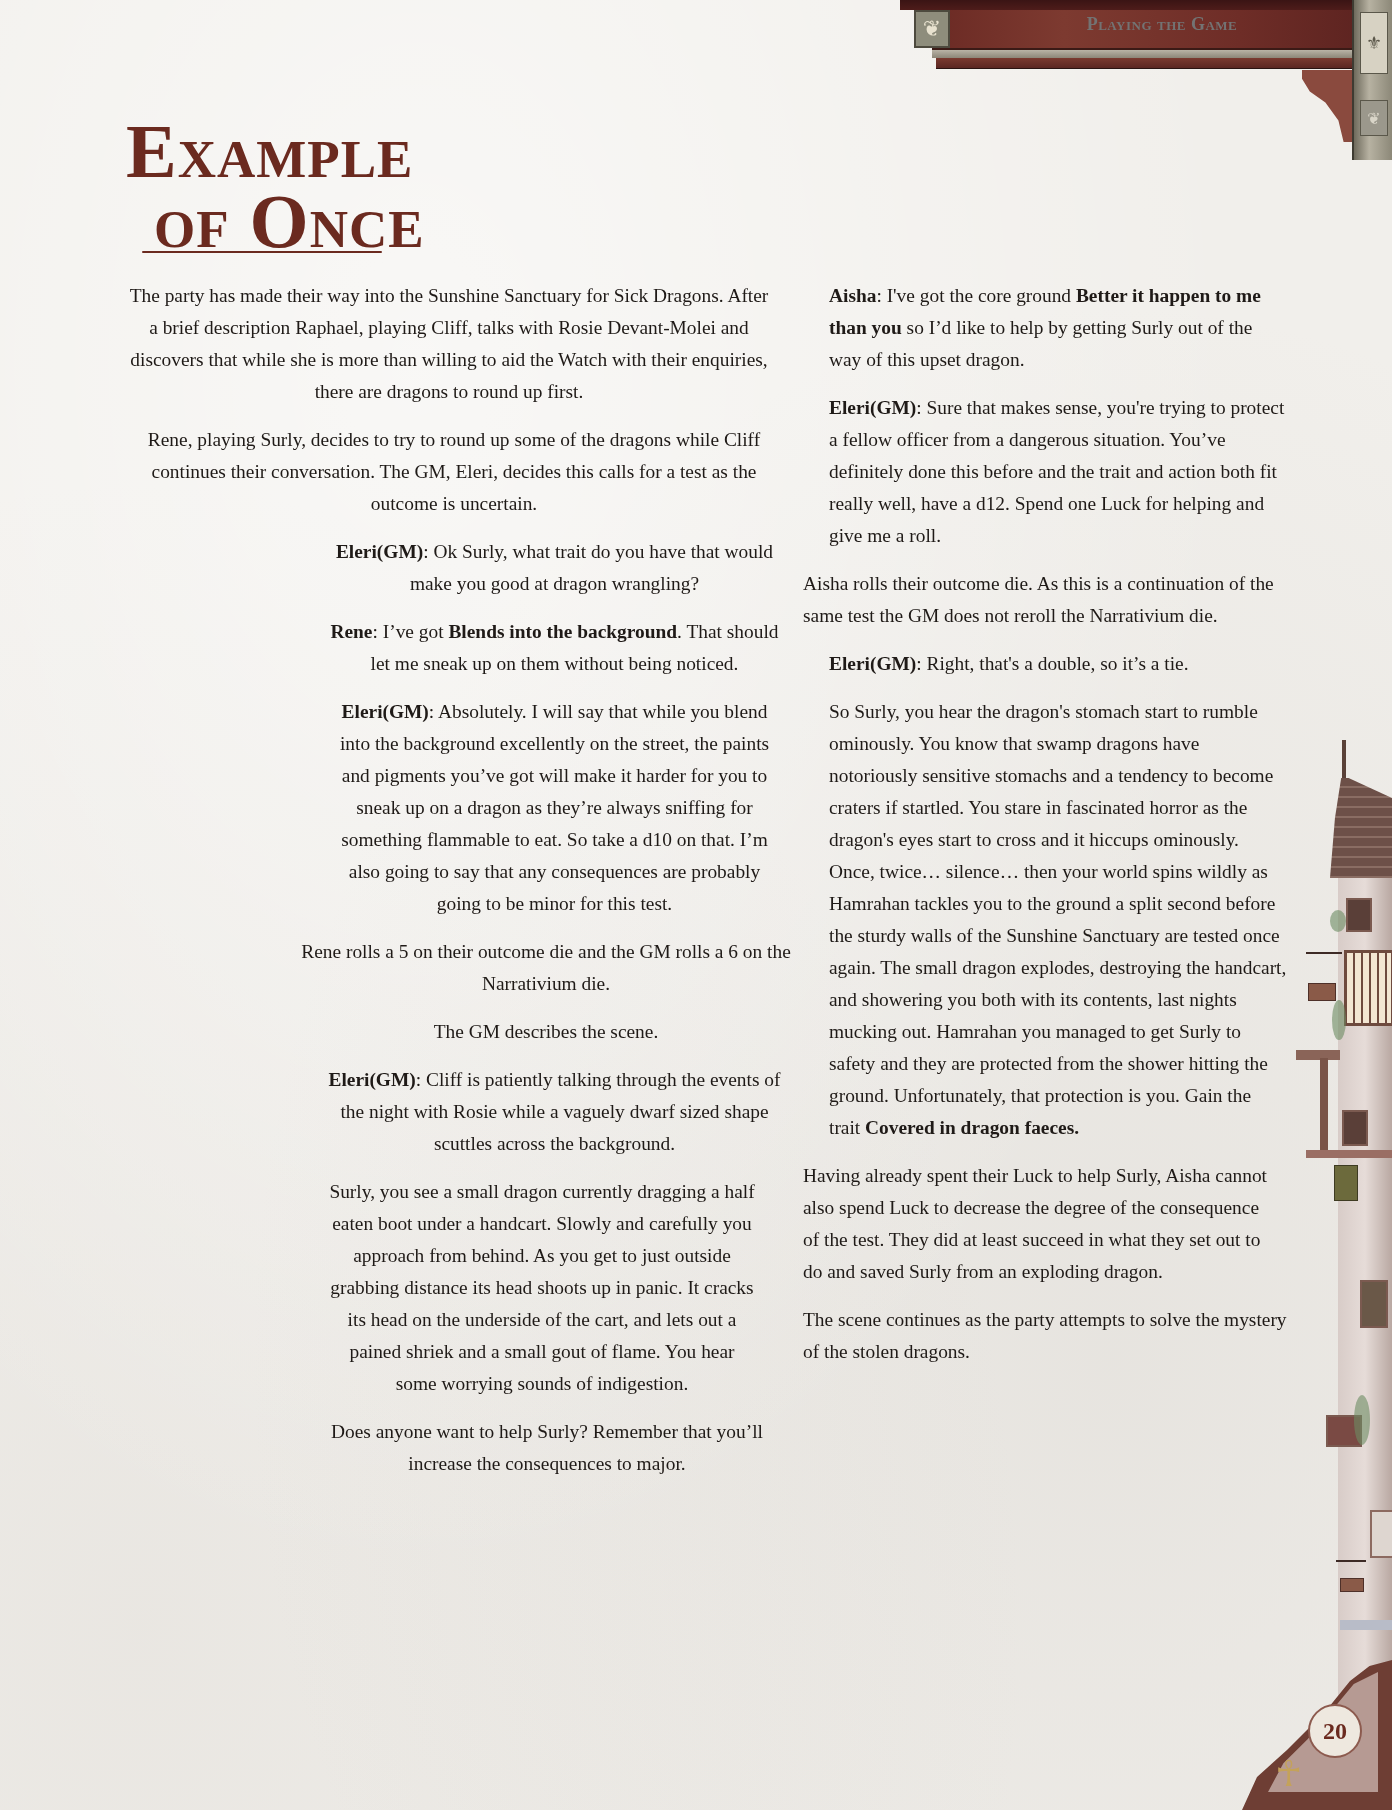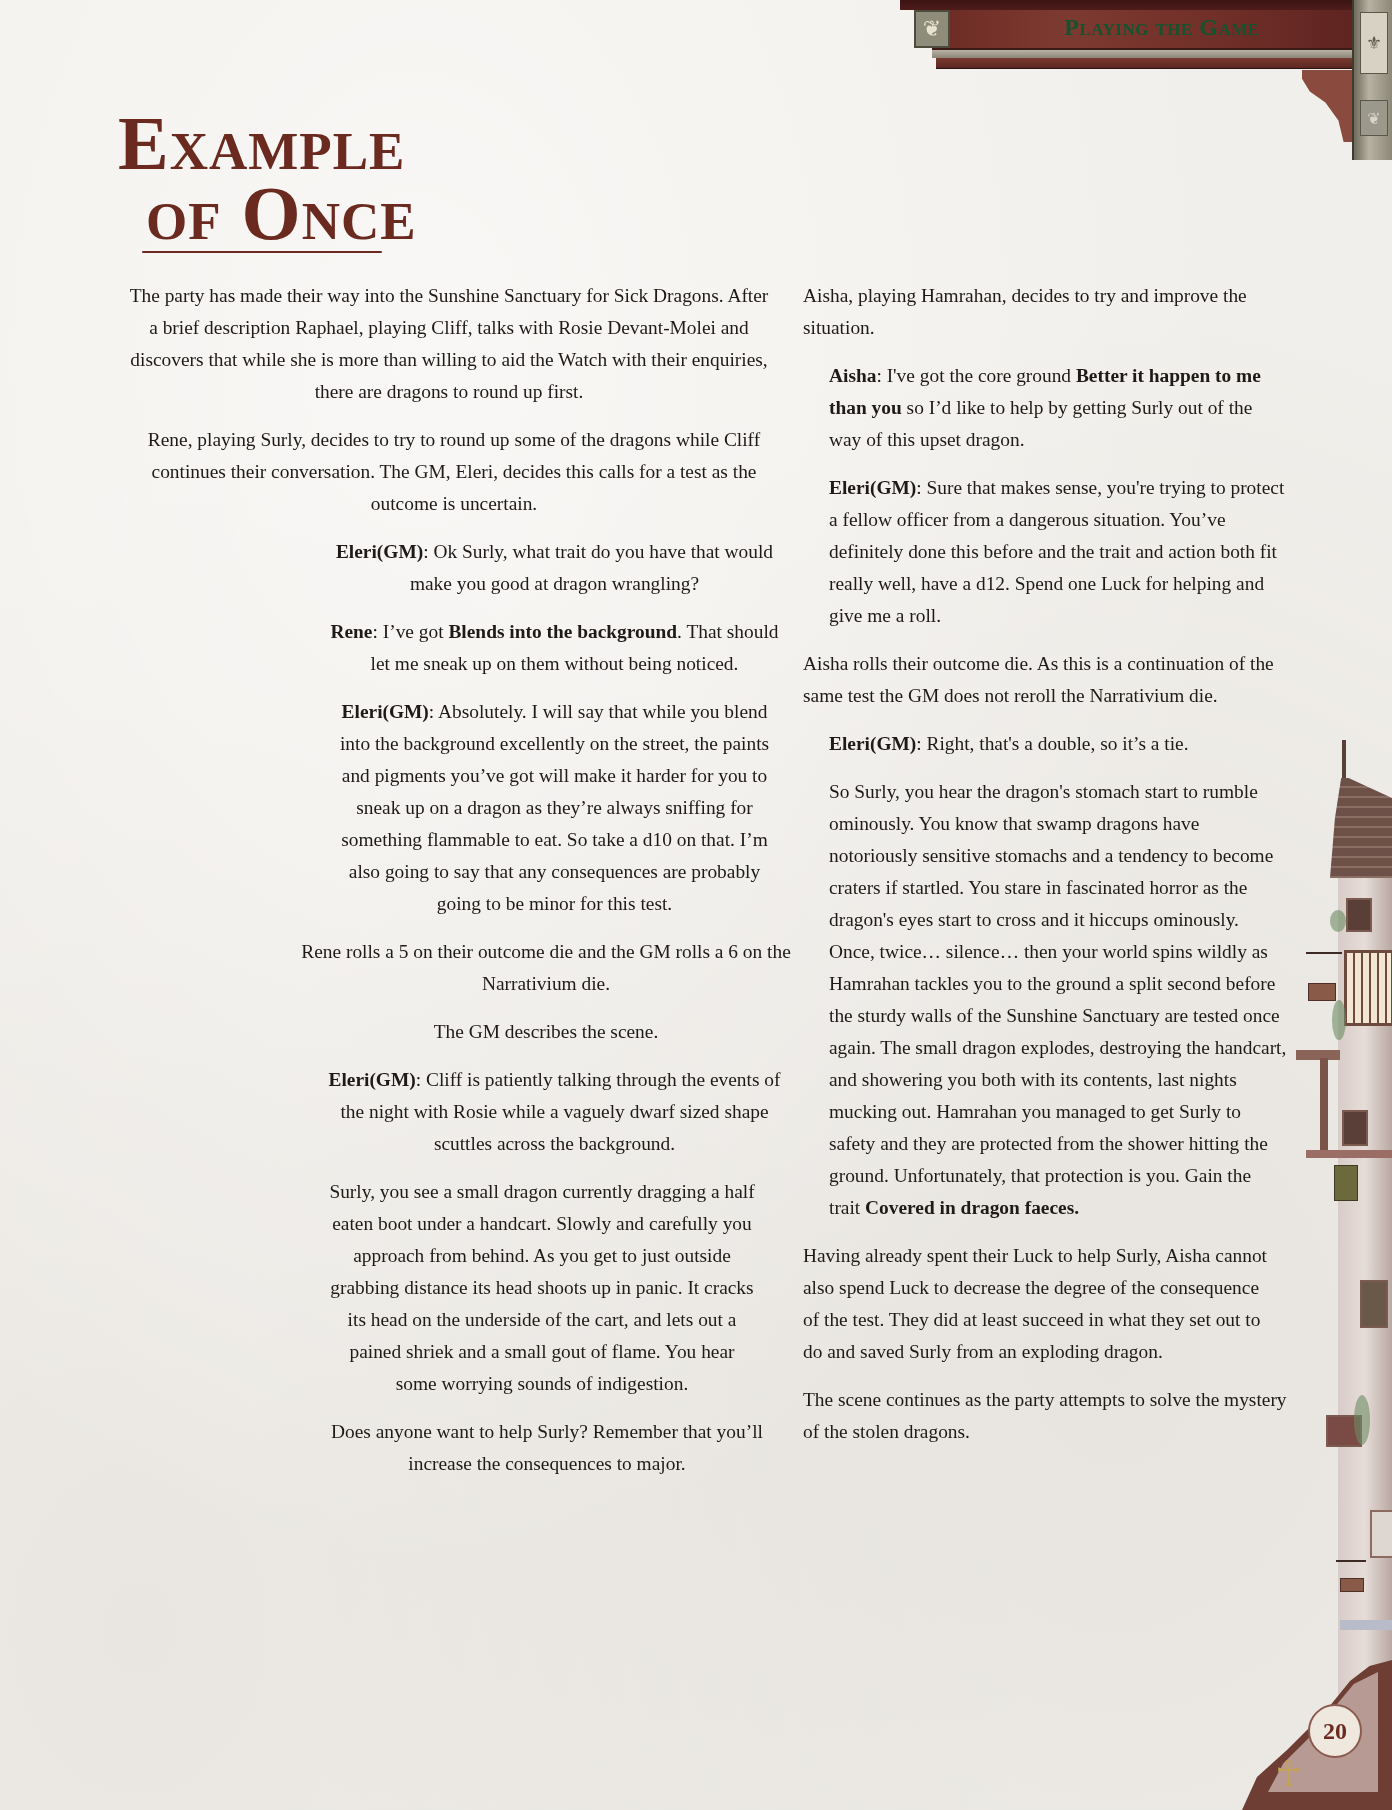--- a/index.html
+++ b/index.html
@@ -37,21 +37,21 @@
     border-bottom: 1px solid #2a1412;
   }
   .banner-rosette {
     position: absolute; left: 14px; top: 10px; width: 36px; height: 38px;
     background: #8e8d7c; border: 2px solid #4d4a3e; box-sizing: border-box;
     display: flex; align-items: center; justify-content: center;
     color: #e8e2cf; font-size: 22px;
   }
   .banner-title {
     position: absolute; left: 72px; top: 14px; width: 380px; text-align: center;
-    color: #14532d; font-size: 24px; font-weight: bold; letter-spacing: 0.5px;
+    color: #737373; font-size: 18px; font-weight: bold; letter-spacing: 0.5px;
     font-variant: small-caps;
   }
   .pillar {
     position: absolute; right: 0; top: 0; width: 38px; height: 160px;
     background: linear-gradient(90deg, #6e6a5c, #b7b2a2 40%, #8c8878);
     border-left: 2px solid #3e3b32;
   }
   .pillar-orn {
     position: absolute; right: 4px; top: 12px; width: 28px; height: 62px;
     background: #d7d2c3; border: 1px solid #5a574a; box-sizing: border-box;
@@ -154,21 +154,21 @@
   <div class="banner-title">Playing the Game</div>
   <div class="banner-ledge"></div>
   <div class="banner-ledge2"></div>
   <div class="bracket"></div>
   <div class="pillar">
     <div class="pillar-orn">⚜</div>
     <div class="pillar-orn2">❦</div>
   </div>
 </div>
 
-<h1 class="title" style="margin:4px;">
+<h1 class="title" style="margin:12px;">
   <span class="title-line1">Example</span>
   <span class="title-line2">of Once</span>
 </h1>
 <div class="title-rule"></div>
 
 <div class="col col-left">
   <p style="width:640px;">The party has made their way into the Sunshine Sanctuary for Sick Dragons. After a brief description Raphael, playing Cliff, talks with Rosie Devant-Molei and discovers that while she is more than willing to aid the Watch with their enquiries, there are dragons to round up first.</p>
   <p style="width:650px;">Rene, playing Surly, decides to try to round up some of the dragons while Cliff continues their conversation. The GM, Eleri, decides this calls for a test as the outcome is uncertain.</p>
 
   <p class="dialog-l">
@@ -188,21 +188,20 @@
 
   <p class="dialog-l">
     <b>Eleri(GM)</b><span>: Cliff is patiently talking through the events of the night with Rosie while a vaguely dwarf sized shape scuttles across the background.</span>
   </p>
 
   <p class="dialog-l" style="width:430px;"> Surly, you see a small dragon currently dragging a half eaten boot under a handcart. Slowly and carefully you approach from behind. As you get to just outside grabbing distance its head shoots up in panic. It cracks its head on the underside of the cart, and lets out a pained shriek and a small gout of flame. You hear some worrying sounds of indigestion.</p>
   <p class="dialog-l" style="width:440px;">Does anyone want to help Surly? Remember that you’ll increase the consequences to major.</p>
 </div>
 
 <div class="col col-right">
-  <p>Aisha, playing Hamrahan, decides to try and improve the situation.</p>
 
   <p class="dialog-r">
     <b>Aisha</b><span>: I've got the core ground </span><b>Better it happen to me than you</b><span> so I’d like to help by getting Surly out of the way of this upset dragon.</span>
   </p>
 
   <p class="dialog-r">
     <b>Eleri(GM)</b><span>: Sure that makes sense, you're trying to protect a fellow officer from a dangerous situation. You’ve definitely done this before and the trait and action both fit really well, have a d12. Spend one Luck for helping and give me a roll.</span>
   </p>
 
   <p style="width:480px;">Aisha rolls their outcome die. As this is a continuation of the same test the GM does not reroll the Narrativium die.</p>

